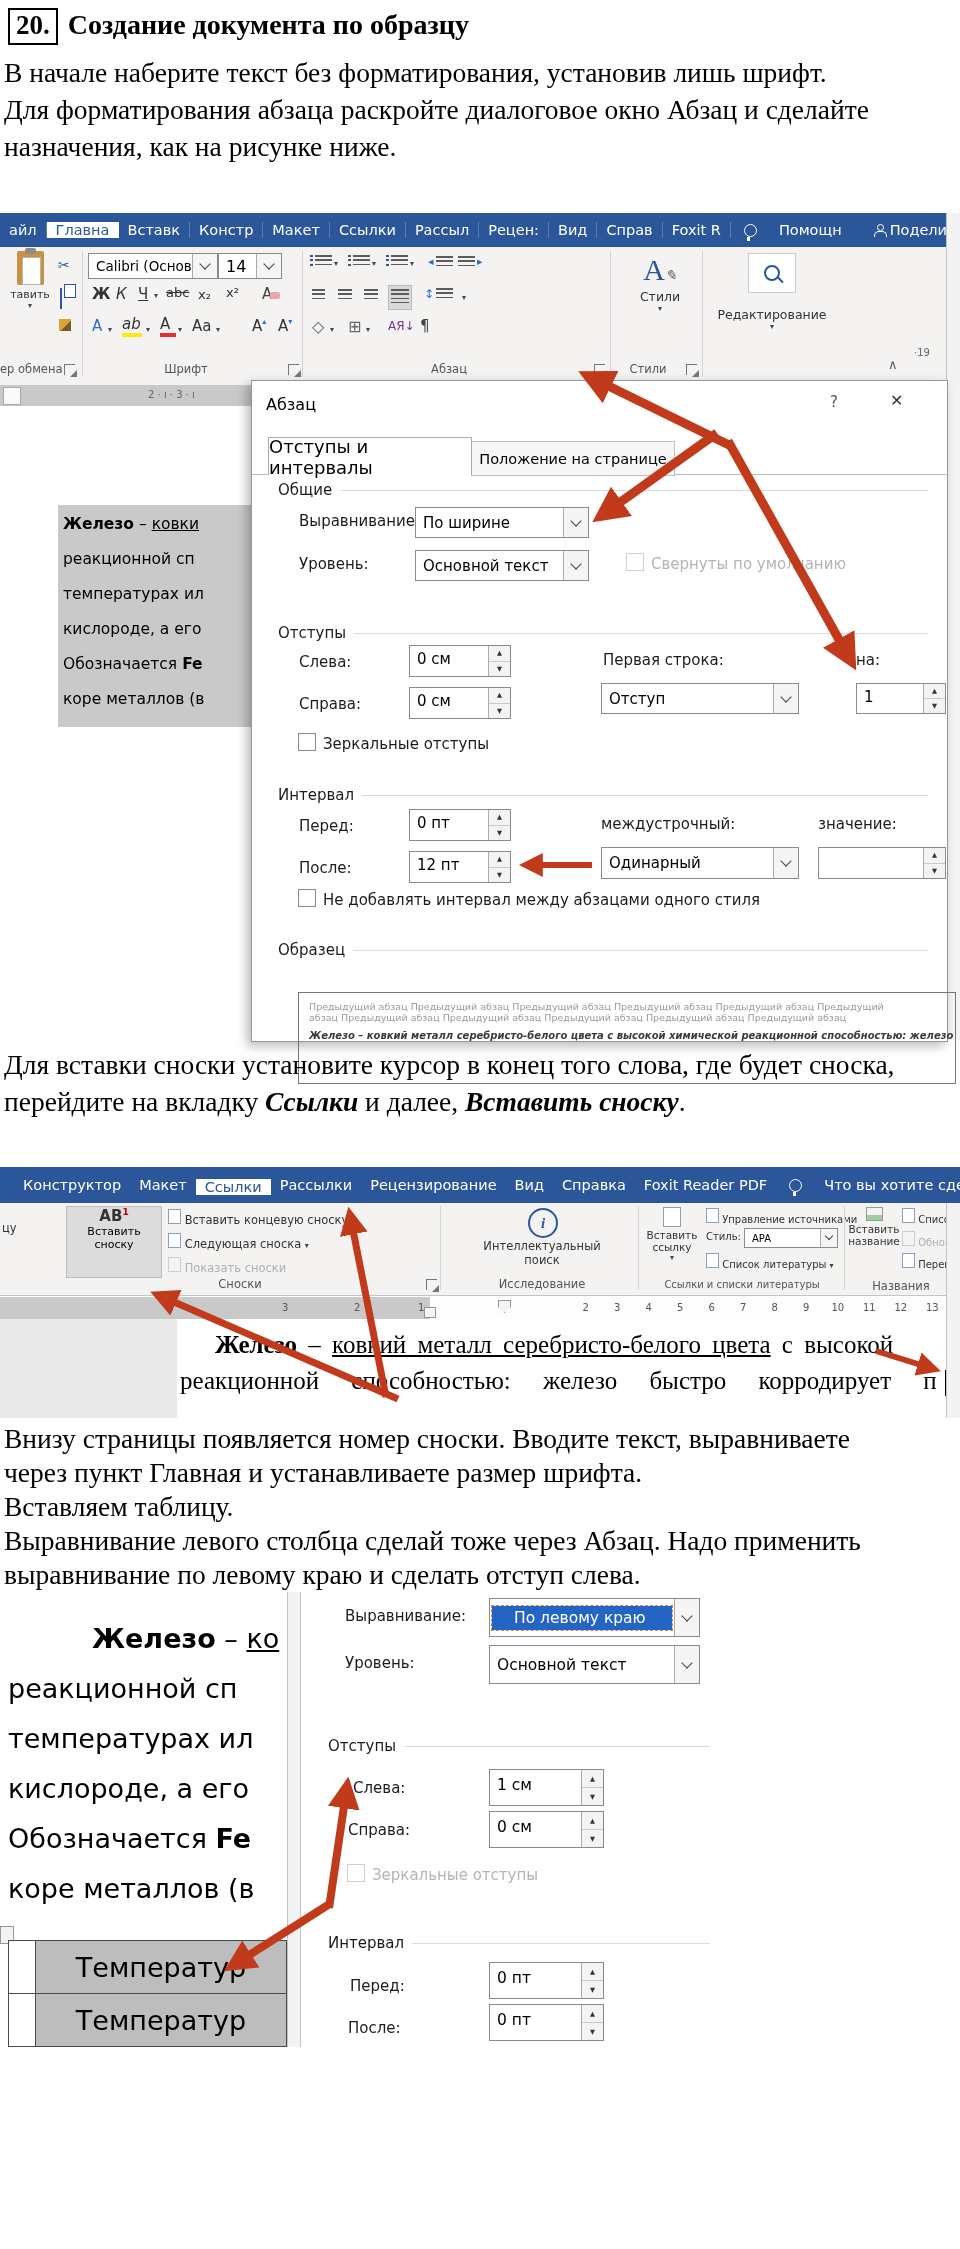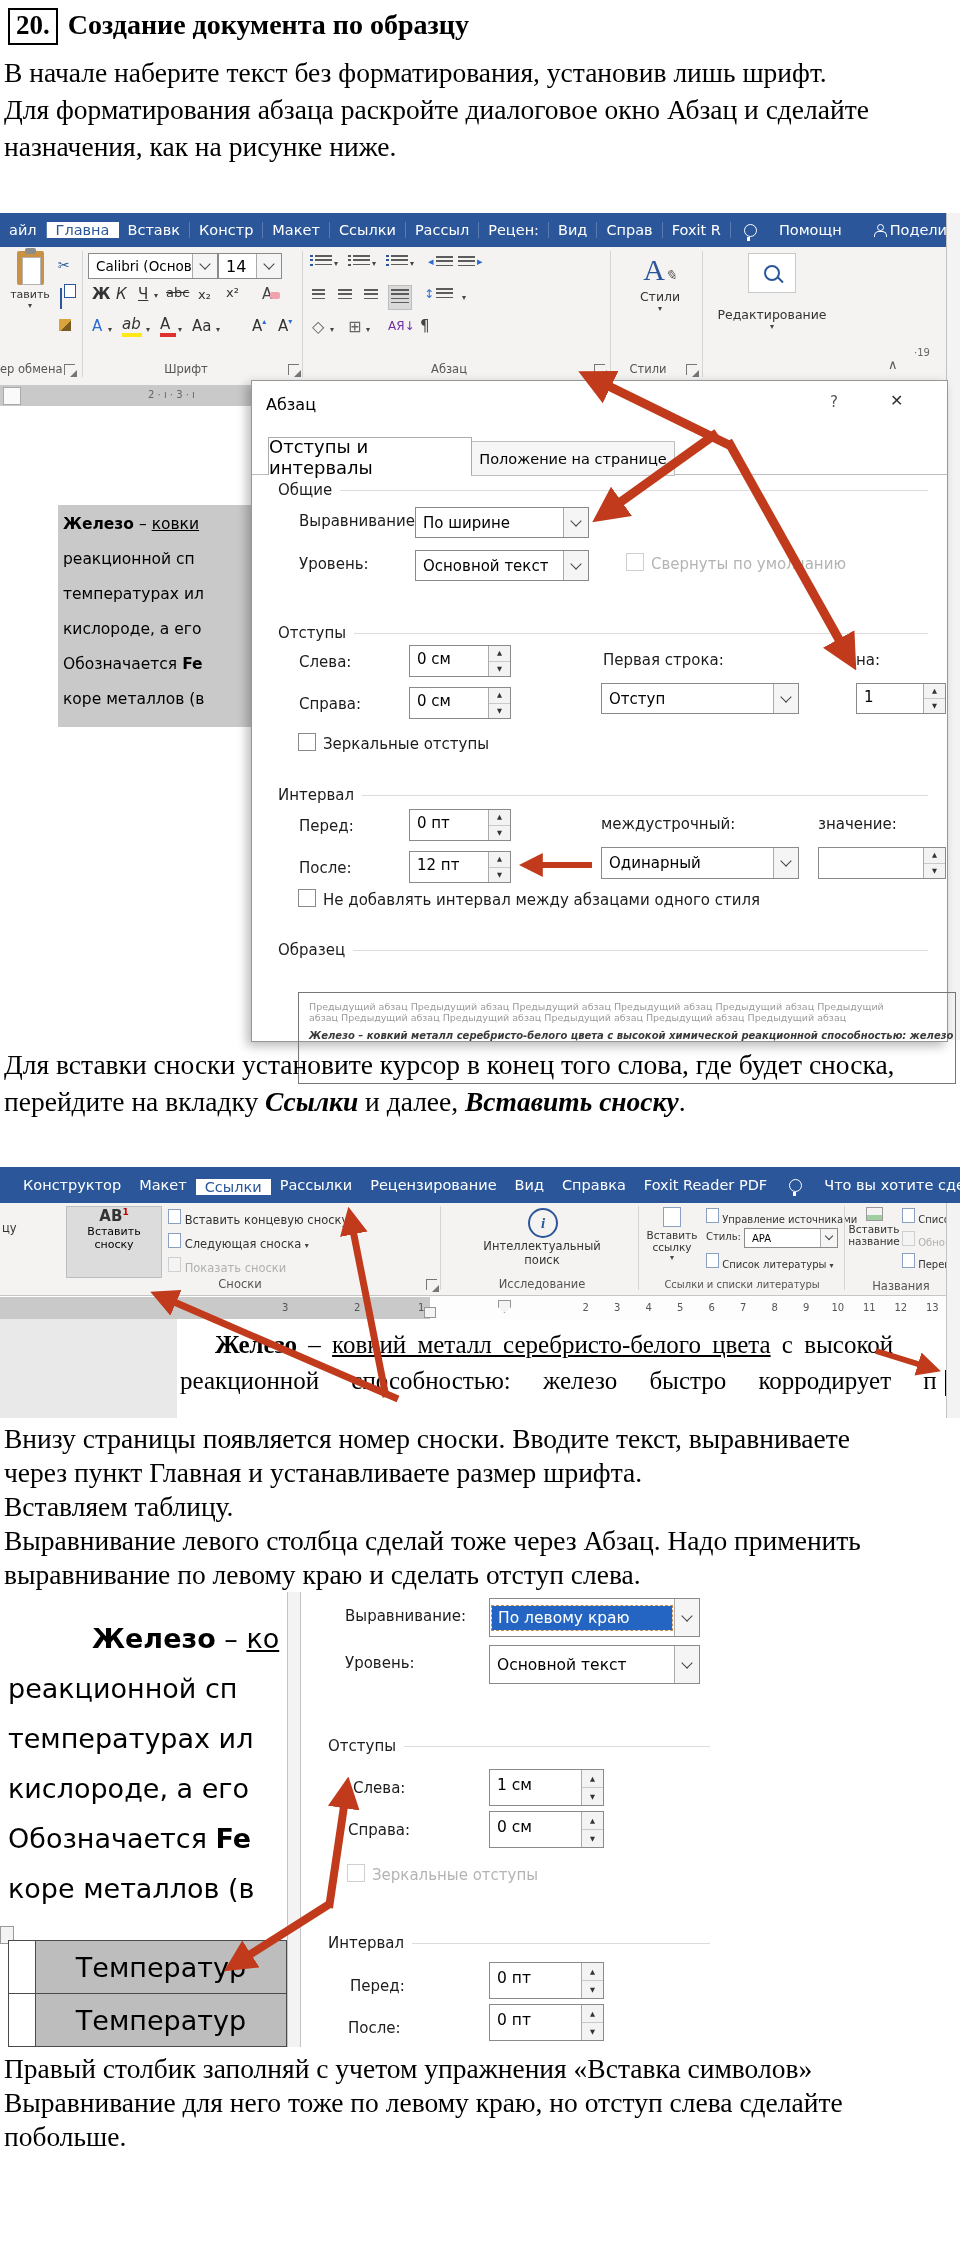--- a/index.html
+++ b/index.html
@@ -66,21 +66,21 @@
   .mic.pic{width:15px;height:12px;border-color:#9a9a9a;background:linear-gradient(transparent 55%,#9fce9f 55%)}
   .bigbtn{display:flex;flex-direction:column;align-items:center;font-size:11px;color:#333;text-align:center}
   .ruler{background:#c9c9c9;color:#555;font-size:10px}
   .rulw{background:#fdfdfd}
   .scrollstrip{background:#f3f3f3;border-left:1px solid #c3c3c3;border-right:1px solid #c3c3c3}
   .gray-block{background:#c9c9c9}
   .smalltick{color:#666;font-size:10px}
   .fli{width:11px;height:11px;background:#f4f4f4;border:1px solid #949494;clip-path:polygon(0 0,100% 0,100% 55%,50% 100%,0 55%)}
   .hng{width:10px;height:9px;background:#f4f4f4;border:1px solid #949494}
   .docline{white-space:nowrap;overflow:hidden}
-  .selval{background:#2465c4;color:#fff;outline:1px dashed #c98a50;margin:2px;padding:3px 6px;flex:1;white-space:nowrap;overflow:hidden;font-size:15.5px}
+  .selval{background:#2465c4;color:#fff;outline:1px dashed #c98a50;margin:2px;padding:3px 22px;flex:1;white-space:nowrap;overflow:hidden;font-size:15.5px}
   .tblrow{display:flex;height:52px;border:1px solid #4a4a4a}
   .tblrow+.tblrow{margin-top:-1px}
   .tblrow .c0{width:26px;background:#fff;border-right:1px solid #4a4a4a}
   .tblrow .c1{flex:1;background:#bdbdbd;display:flex;align-items:center;justify-content:center;font-size:27px;white-space:nowrap;overflow:hidden}
 </style>
 </head>
 <body>
 
 <div id="page">
 
@@ -593,20 +593,15 @@
       <defs>
         <marker id="ah3" markerWidth="4" markerHeight="4" refX="2.8" refY="2" orient="auto">
             <path d="M0,0 L4,2 L0,4 z" fill="#c03a1b"></path>
           </marker>
       </defs>
       <line x1="329" y1="316" x2="347" y2="194" stroke="#c03a1b" stroke-width="8" marker-end="url(#ah3)"></line>
       <line x1="328" y1="313" x2="232" y2="374" stroke="#c03a1b" stroke-width="8" marker-end="url(#ah3)"></line>
     </svg>
   </div>
 
-  <div class="s bodytxt lh34" style="left:4px;top:2052px">
-    <div>Правый столбик заполняй с учетом упражнения «Вставка символов»</div>
-    <div>Выравнивание для него тоже по левому краю, но отступ слева сделайте</div>
-    <div>побольше.</div>
-  </div>
 
 
 </div>
 
 </body></html>

